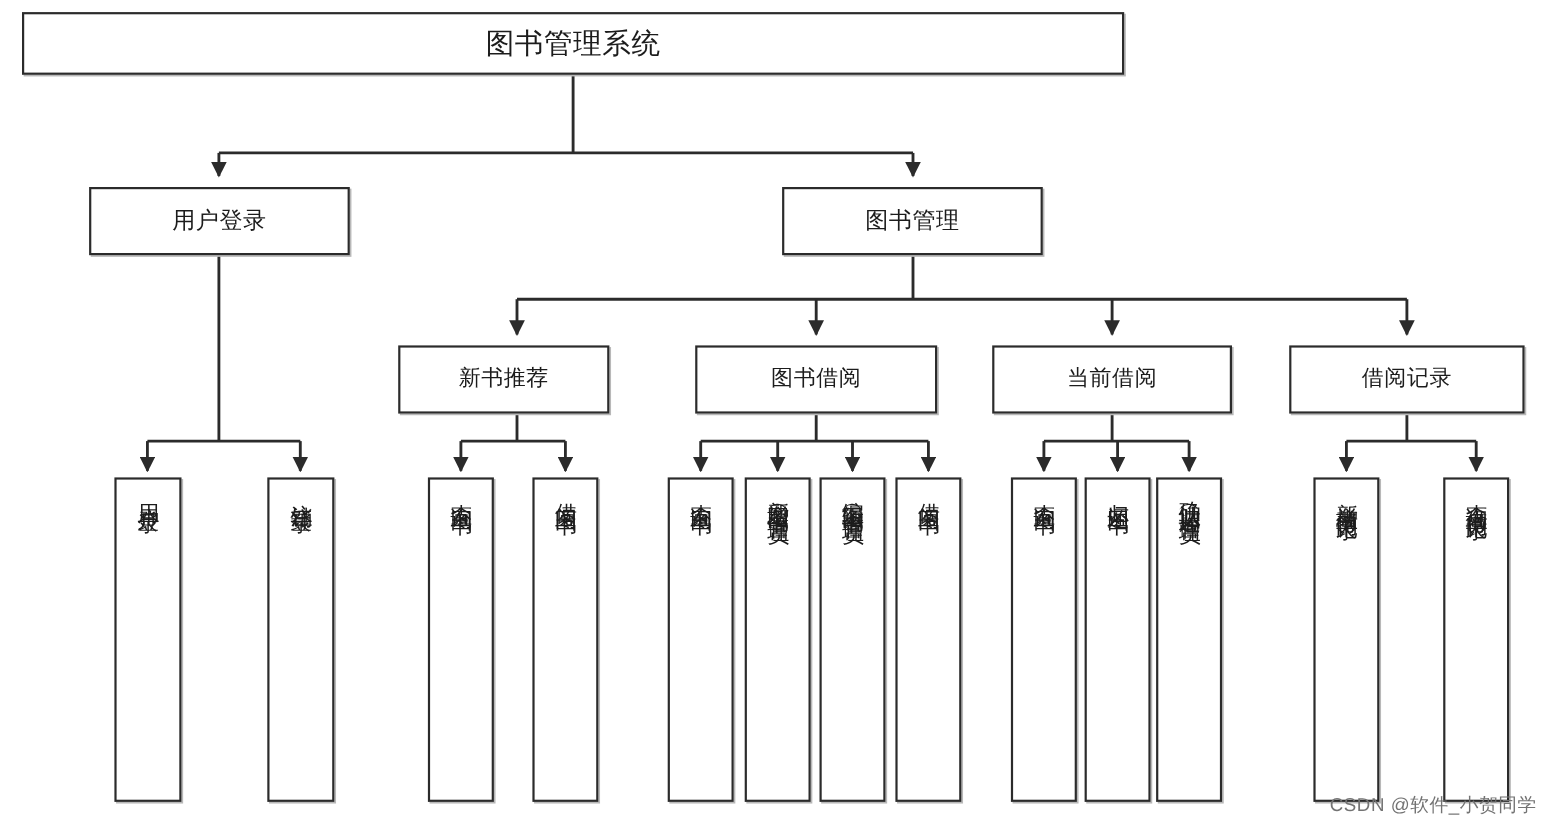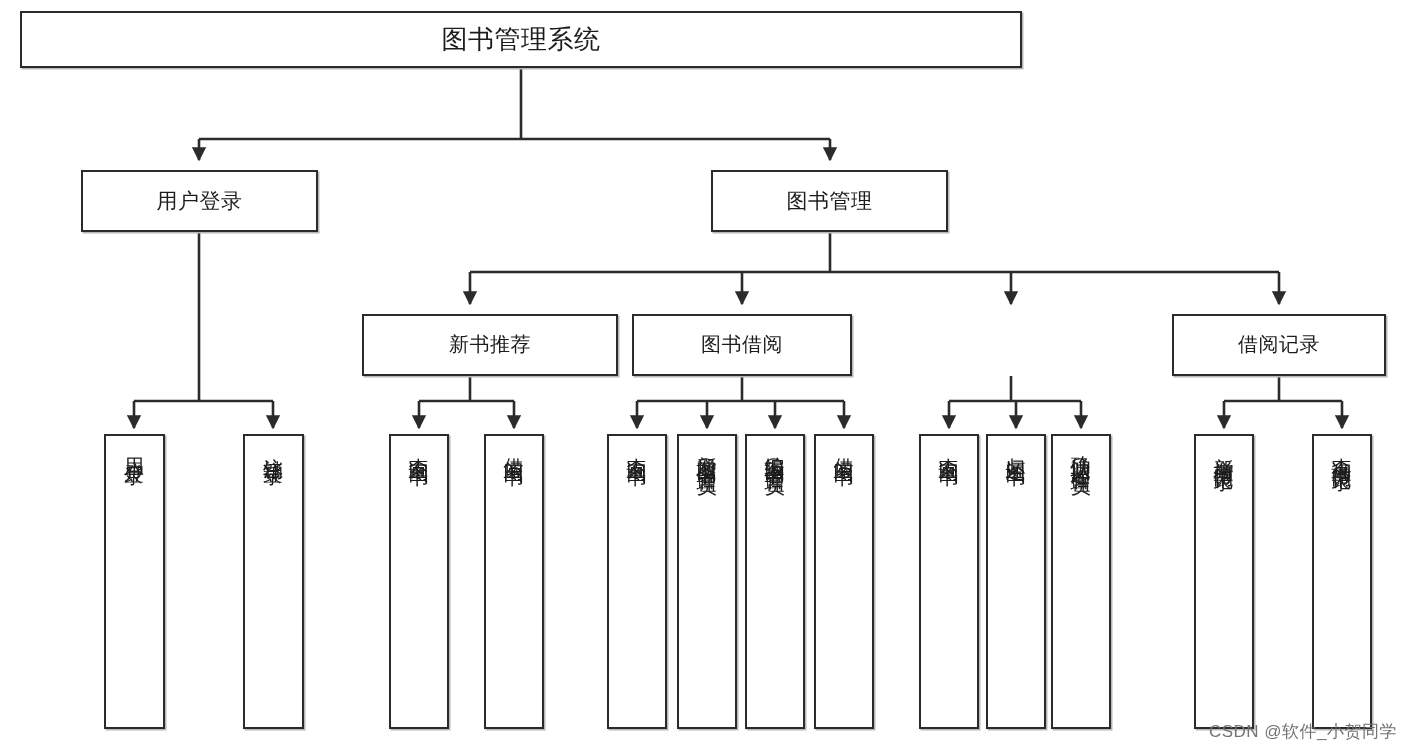--- a/index.html
+++ b/index.html
@@ -139,26 +139,29 @@
     <span class="node-label">图书管理系统</span>
   </div>
 
   <div class="node branch" style="left:81px; top:170px; width:237px; height:62px;">
     <span class="node-label">用户登录</span>
   </div>
   <div class="node branch" style="left:711px; top:170px; width:237px; height:62px;align-items:center;">
     <span class="node-label">图书管理</span>
   </div>
 
-  <div class="node sub" style="left:362px; top:314px; width:256px; height:62px;">
+  <div class="node sub" style="left:362px; top:314px; width:192px; height:62px;">
     <span class="node-label">新书推荐</span>
   </div>
   <div class="node sub" style="left:632px; top:314px; width:220px; height:62px;">
     <span class="node-label">图书借阅</span>
   </div>
+  <div class="node sub" style="left:902px; top:314px; width:218px; height:62px;">
+    <span class="node-label">当前借阅</span>
+  </div>
   <div class="node sub" style="left:1172px; top:314px; width:214px; height:62px;text-align:center;">
     <span class="node-label">借阅记录</span>
   </div>
 
   <div class="node leaf" style="left:104px; top:434px; width:61px; height:295px;">
     <span class="node-label">用户登录</span>
   </div>
   <div class="node leaf" style="left:243px; top:434px; width:61px; height:295px;">
     <span class="node-label">注销登录</span>
   </div>

